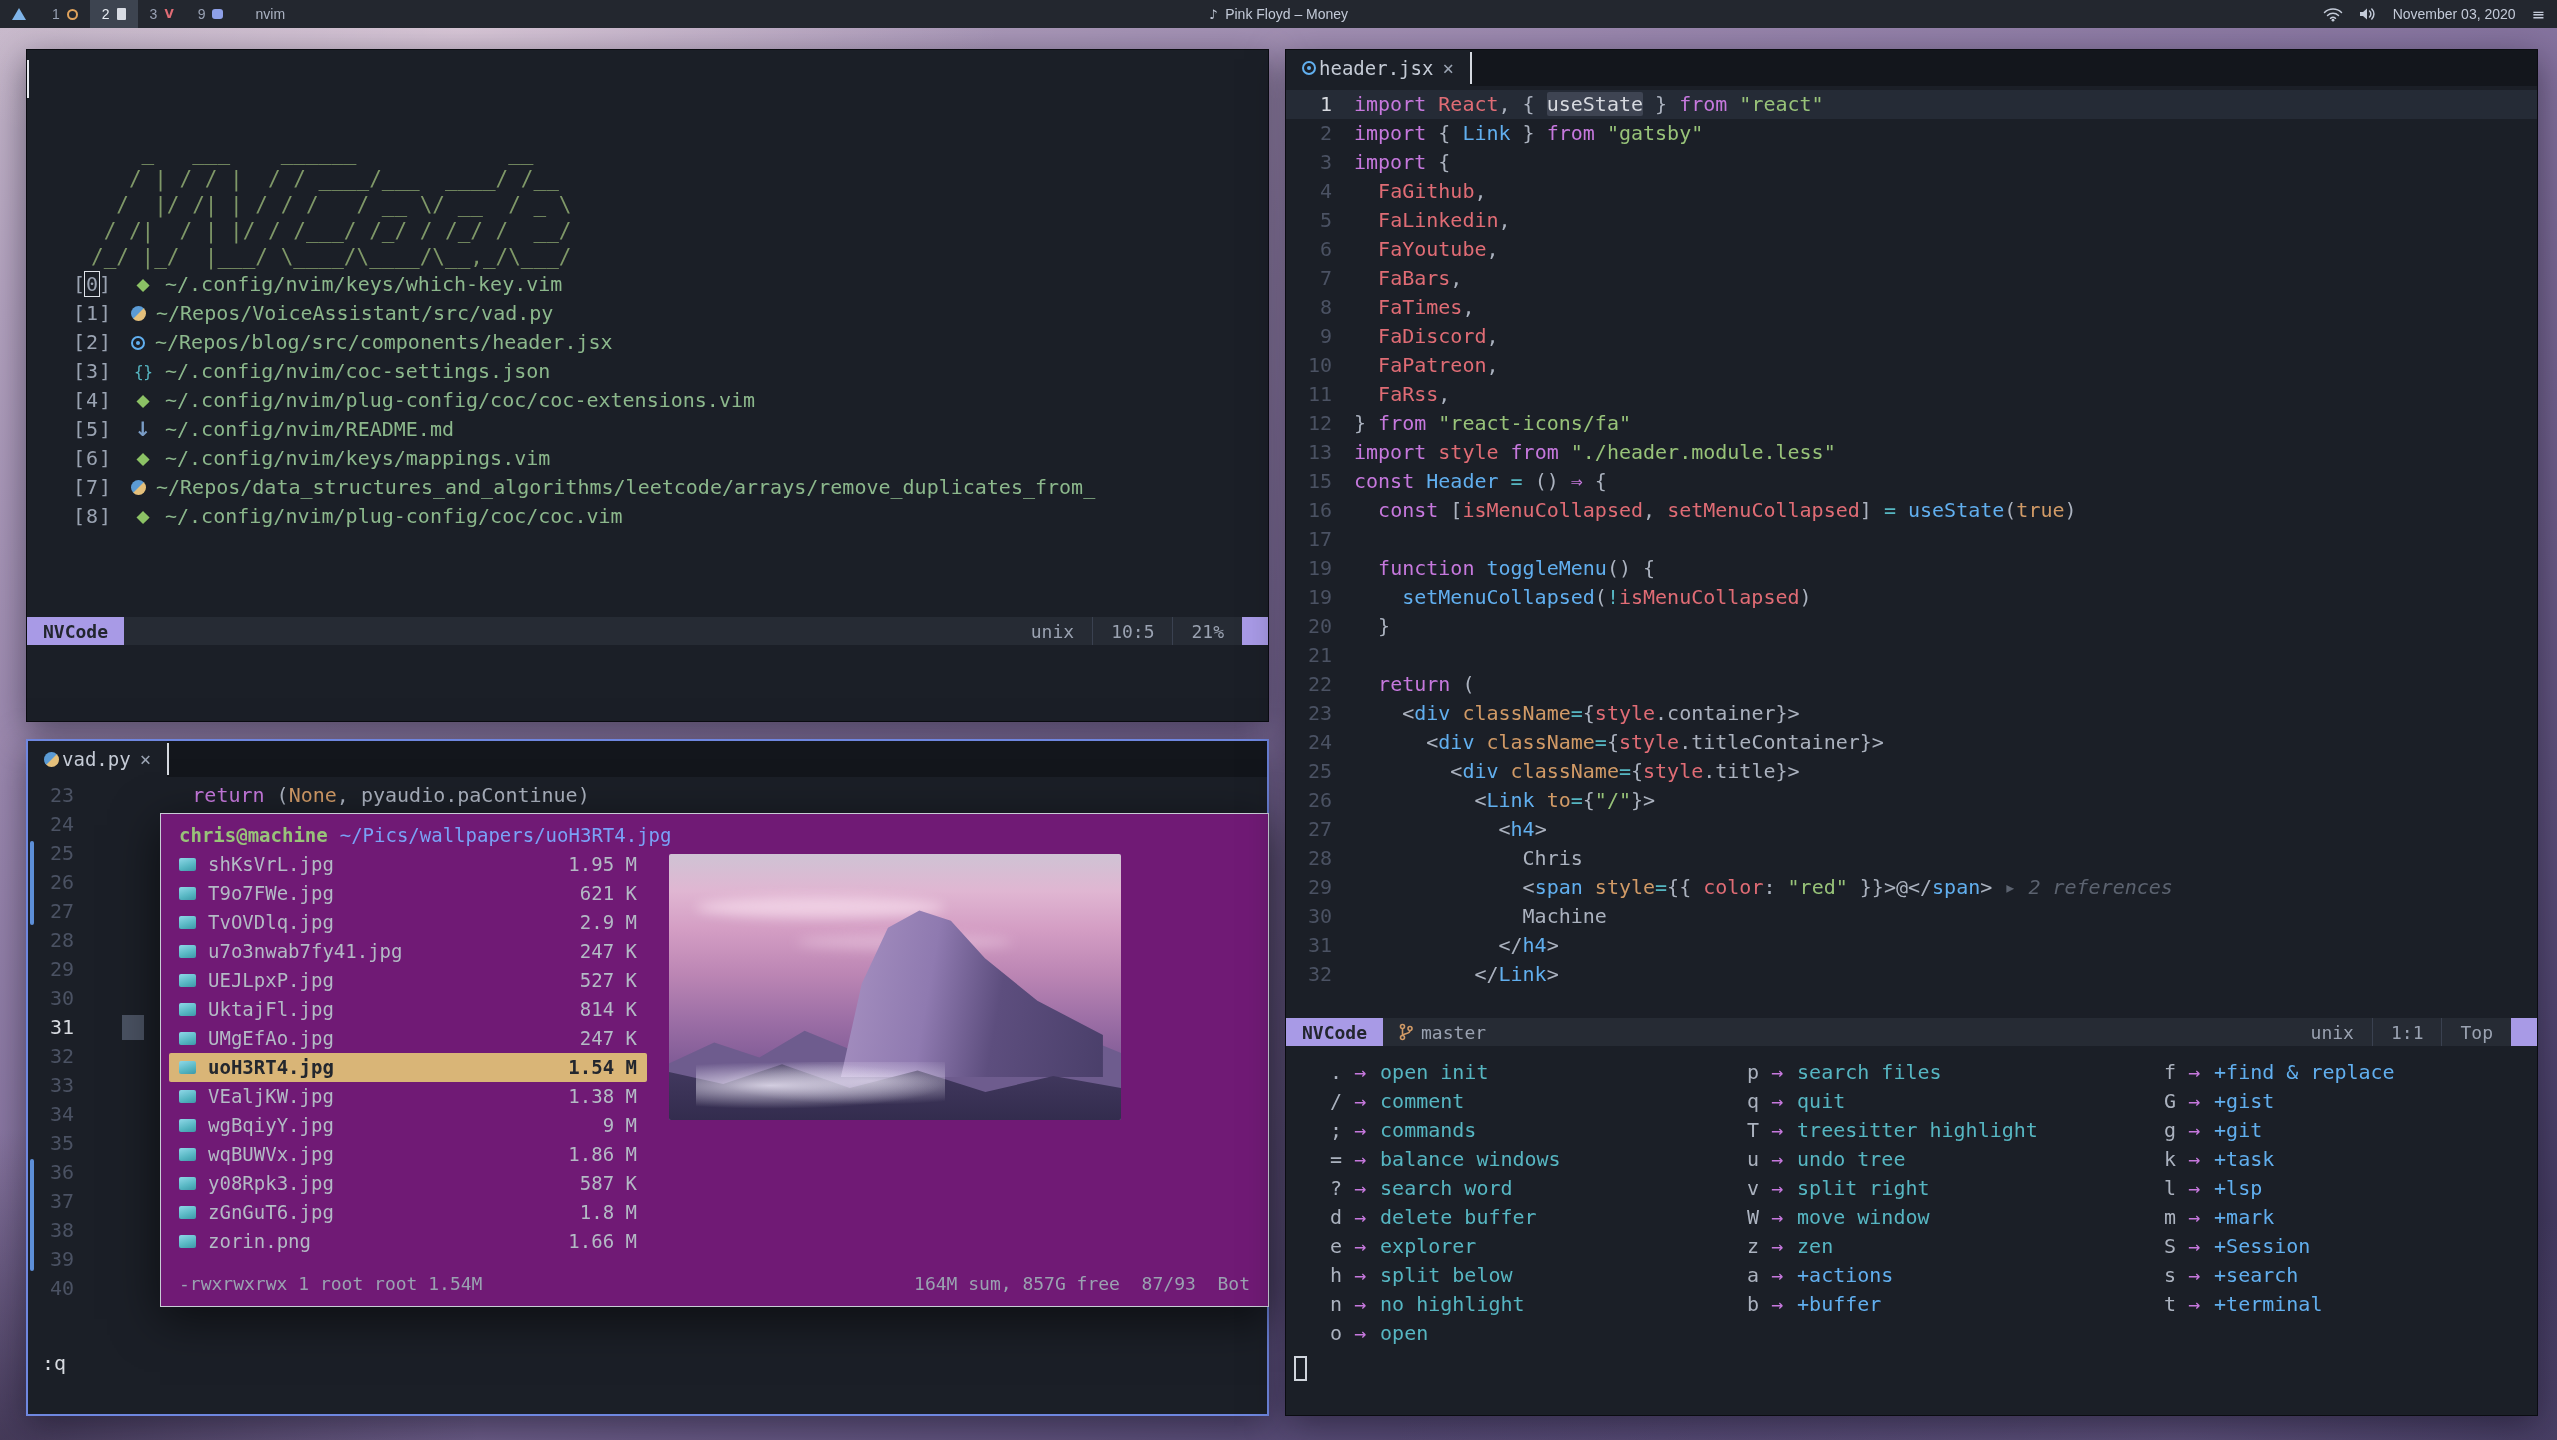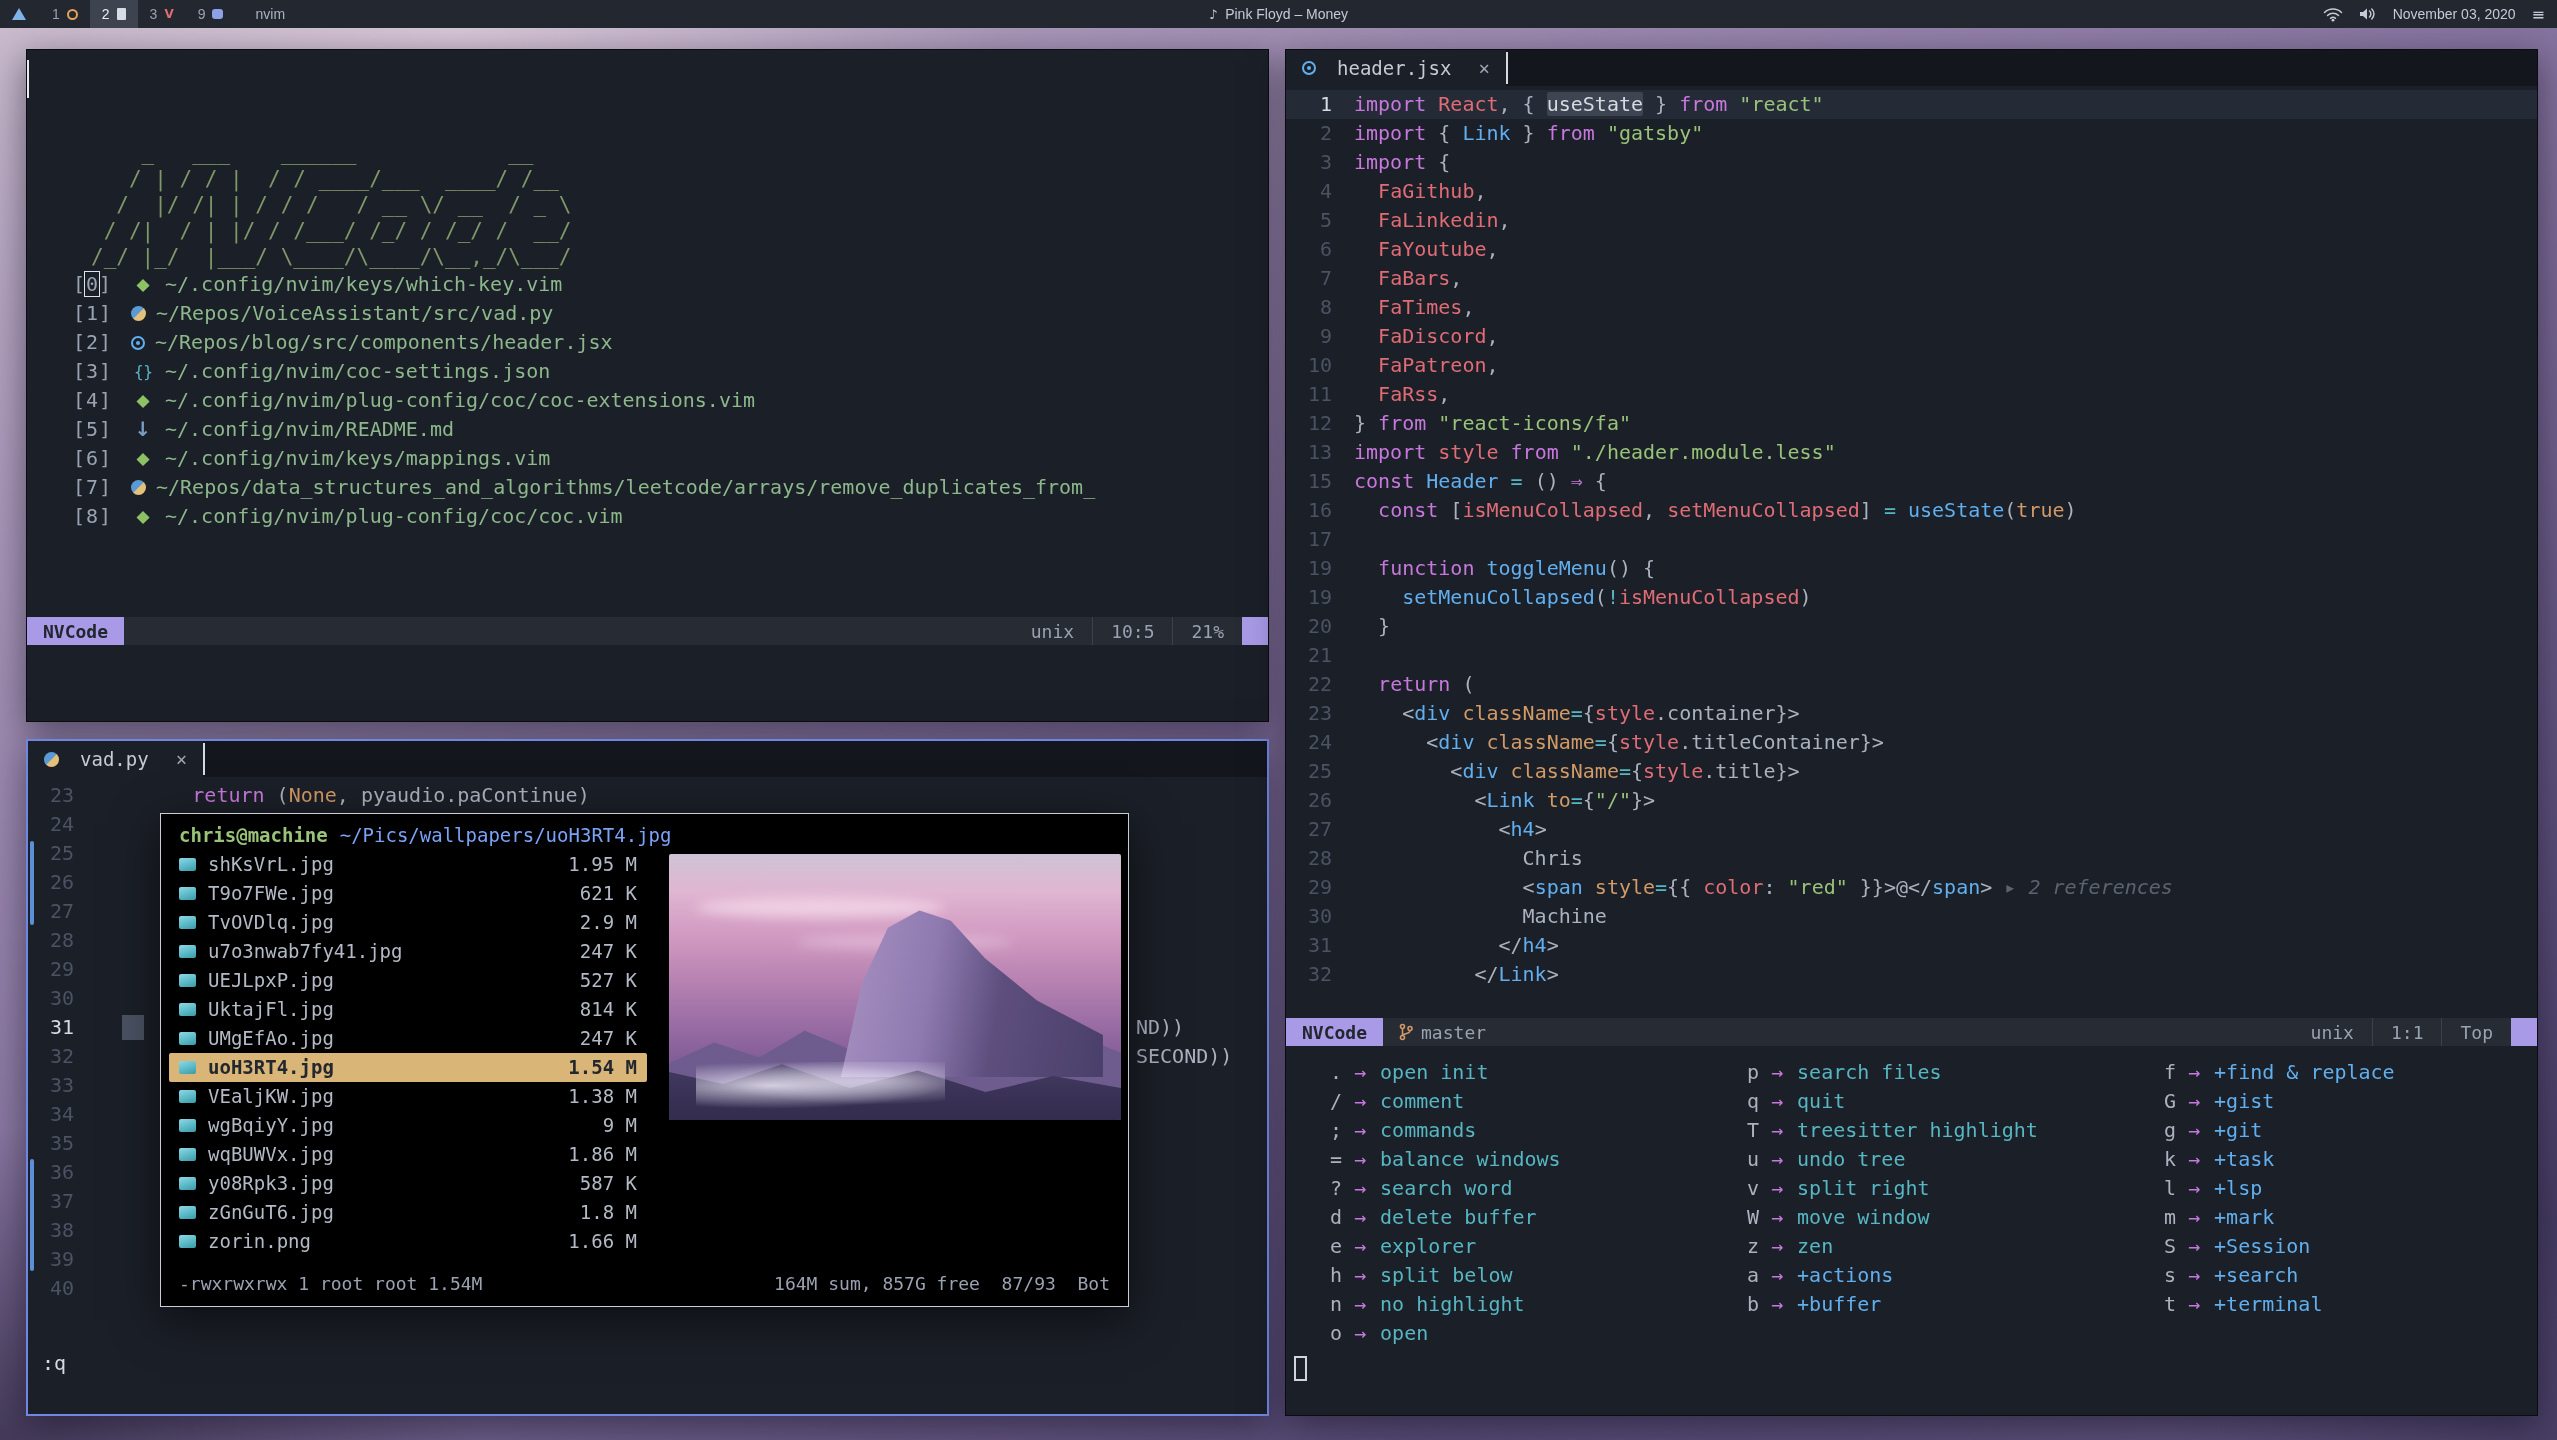--- a/index.html
+++ b/index.html
@@ -63,21 +63,21 @@
   
   .statusline{height:28px;background:#262b34;display:flex;align-items:center;font-size:18px;color:#9aa2b1;flex:none}
   .sl-mode{background:#a89ae6;color:#22262e;font-weight:bold;padding:0 16px;height:100%;display:flex;align-items:center}
   .sl-branch{display:flex;align-items:center;gap:8px;padding:0 16px}
   .sl-spacer{flex:1}
   .sl-seg{padding:0 18px;height:100%;display:flex;align-items:center}
   .sl-div{border-left:1px solid #3a4150}
   .sl-cap{width:26px;height:100%;background:#a89ae6}
   
   .tabline{height:36px;background:#13161c;display:flex;align-items:stretch;flex:none}
-  .tab{display:flex;align-items:center;gap:21px;padding:0 16px;background:#1b1f27;color:#c5cbd6;font-size:19px}
+  .tab{display:flex;align-items:center;gap:3px;padding:0 16px;background:#1b1f27;color:#c5cbd6;font-size:19px}
   .tab-close{color:#9aa3b2;margin-left:6px}
   .tab-sep{width:2px;background:#d5d9e0;margin:2px 0}
   
   .code-area{position:relative;padding-top:4px;overflow:hidden}
   #vad-code{flex:1}
   #header-code{height:932px;flex:none}
   .crow{position:relative;height:29px;display:flex;white-space:pre}
   .crow.cursorline{background:#252b36}
   .gut{width:68px;text-align:right;padding-right:22px;color:#4b5263;flex:none}
   .gut-cur{color:#d7dae0}
@@ -86,21 +86,21 @@
   .block-cursor{position:absolute;left:94px;top:2px;width:22px;height:25px;background:#4a5262}
   .t-kw{color:#c678dd}.t-str{color:#98c379}.t-fn{color:#61afef}.t-tag{color:#61afef}
   .t-var{color:#e06c75}.t-num{color:#d19a66}.t-attr{color:#d19a66}.t-op{color:#56b6c2}
   .t-fg{color:#abb2bf}.t-virt{color:#5c6370;font-style:italic}
   .t-hl{background:#3e4452;color:#d7dae0;border-radius:2px}
   .sign-bar{position:absolute;left:2px;width:4px;background:#5d8fd8;border-radius:2px;z-index:3}
   .sb1{top:100px;height:84px}.sb2{top:418px;height:112px}
   .cmdline{height:29px;padding-left:14px;color:#d7dae0;flex:none}
   .cmd-pad{height:36px;flex:none}
   
-  .float{position:absolute;left:132px;top:72px;width:969px;height:494px;background:#000000;border:1px solid #c9cdd6;
+  .float{position:absolute;left:132px;top:72px;width:1109px;height:494px;background:#701a75;border:1px solid #c9cdd6;
     box-shadow:0 12px 44px rgba(0,0,0,.55);padding-top:6px;z-index:6;font-size:19px}
   .float-title{height:30px;display:flex;align-items:center;padding:0 18px;gap:12px;white-space:pre}
   .f-user{color:#98c379;font-weight:bold}
   .f-path{color:#7aa2f7;font-weight:normal}
   .frow{height:29px;display:flex;align-items:center;gap:12px;padding:0 10px;width:478px;margin-left:8px;border-radius:2px}
   .fname{flex:1;color:#b3bac5}
   .fsize{color:#b3bac5}
   .frow.sel{background:#d9b577}
   .frow.sel .fname,.frow.sel .fsize{color:#23272e;font-weight:bold}
   .float-footer{position:absolute;left:0;right:0;bottom:8px;height:29px;display:flex;align-items:center;padding:0 18px;color:#9aa2b1;font-size:18px;white-space:pre}

